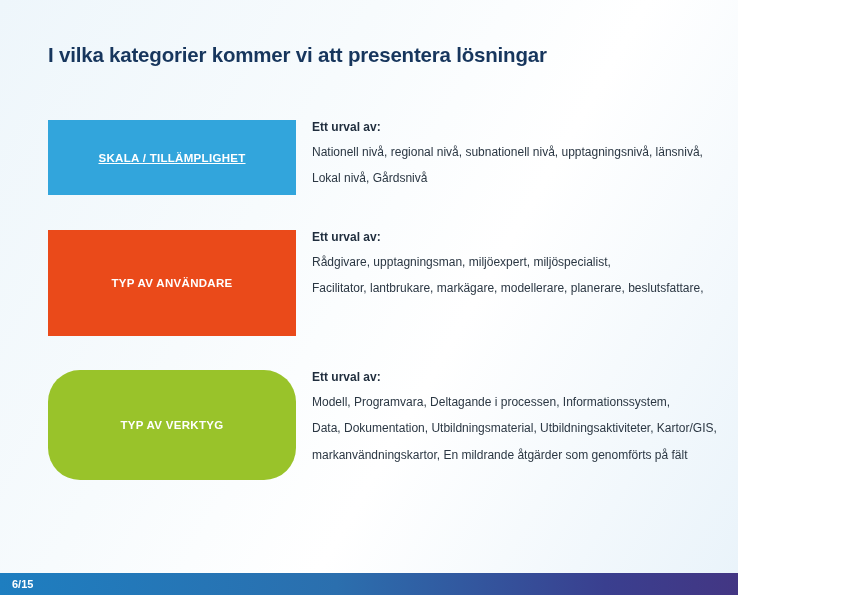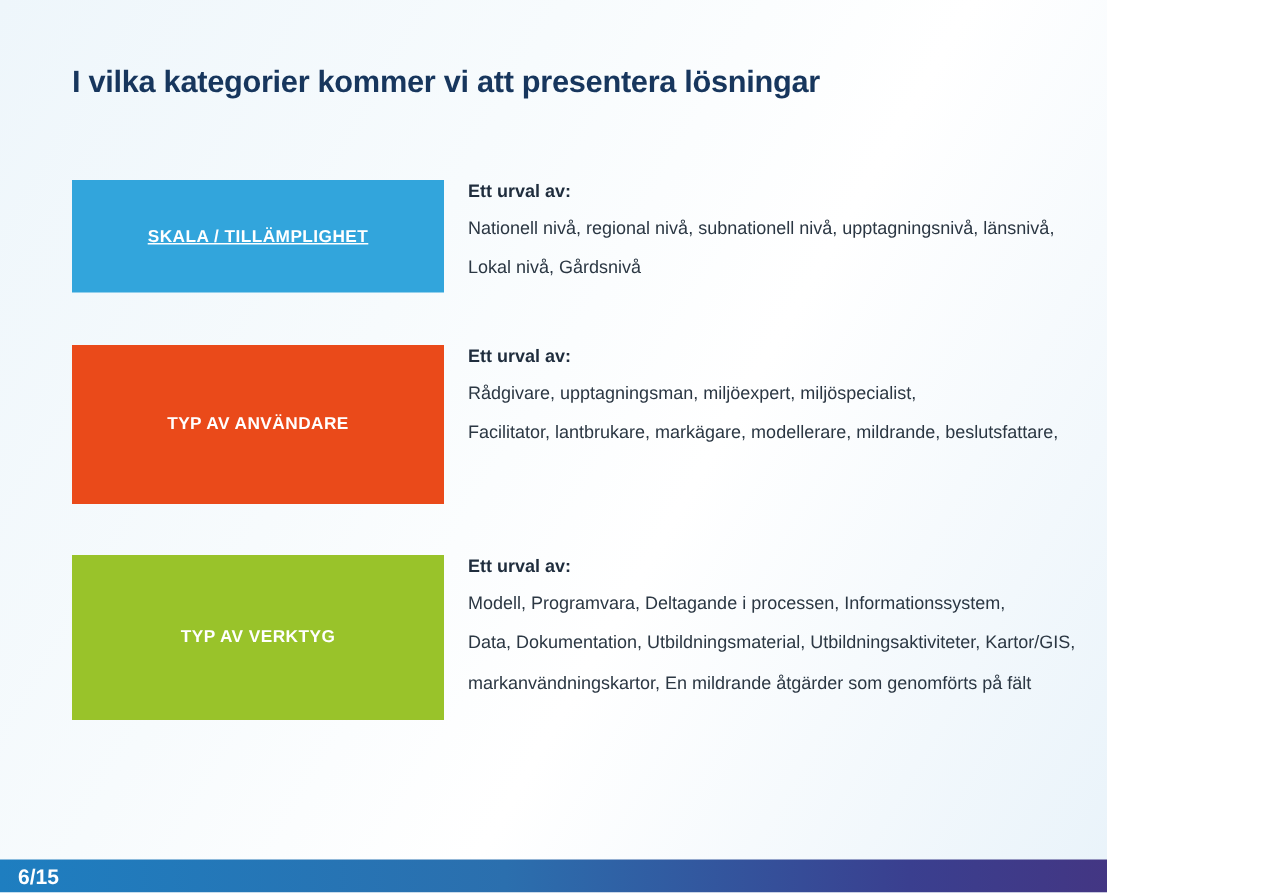--- a/index.html
+++ b/index.html
@@ -45,21 +45,21 @@
     font-weight: bold;
     letter-spacing: 0.3px;
     display: flex;
     align-items: center;
     justify-content: center;
     text-align: center;
     padding: 4px 8px;
   }
   .chip-blue   { background: #32a5dc; }
   .chip-orange { background: #ea4a1a; }
-  .chip-green  { background: #99c32a; }
+  .chip-green  { background: #99c32a; border-radius: 32px; }
 
   .content {
     position: absolute;
     left: 264px;
     top: 0;
     width: 520px;
   }
   .content-lead {
     font-size: 12px;
     font-weight: bold;
@@ -82,21 +82,21 @@
     height: 22px;
     background: linear-gradient(90deg, #1e7ec0 0%, #2b6fae 40%, #3a3f8f 72%, #4a2f7a 100%);
     display: flex;
     align-items: center;
     justify-content: space-between;
     box-sizing: border-box;
     padding: 0 12px;
   }
   .footer-page {
     color: #ffffff;
-    font-size: 14px;
+    font-size: 11px;
     font-weight: bold;
   }
   .footer-url {
     color: #ffffff;
     font-size: 9px;
     font-weight: bold;
   }
 </style>
 </head>
 <body>
@@ -116,21 +116,21 @@
     </div>
   </div>
 
   <div class="row" style="top:230px; height:110px;">
     <div class="chip chip-orange" style="top:0; height:106px;">
       <span>TYP AV ANVÄNDARE</span>
     </div>
     <div class="content">
       <div class="content-lead">Ett urval av:</div>
       <div class="content-line">Rådgivare, upptagningsman, miljöexpert, miljöspecialist,</div>
-      <div class="content-line">Facilitator, lantbrukare, markägare, modellerare, mildrande, beslutsfattare,</div>
+      <div class="content-line">Facilitator, lantbrukare, markägare, modellerare, planerare, beslutsfattare,</div>
     </div>
   </div>
 
   <div class="row" style="top:370px; height:110px;">
     <div class="chip chip-green" style="top:0; height:110px;">
       <span>TYP AV VERKTYG</span>
     </div>
     <div class="content">
       <div class="content-lead">Ett urval av:</div>
       <div class="content-line">Modell, Programvara, Deltagande i processen, Informationssystem,</div>

